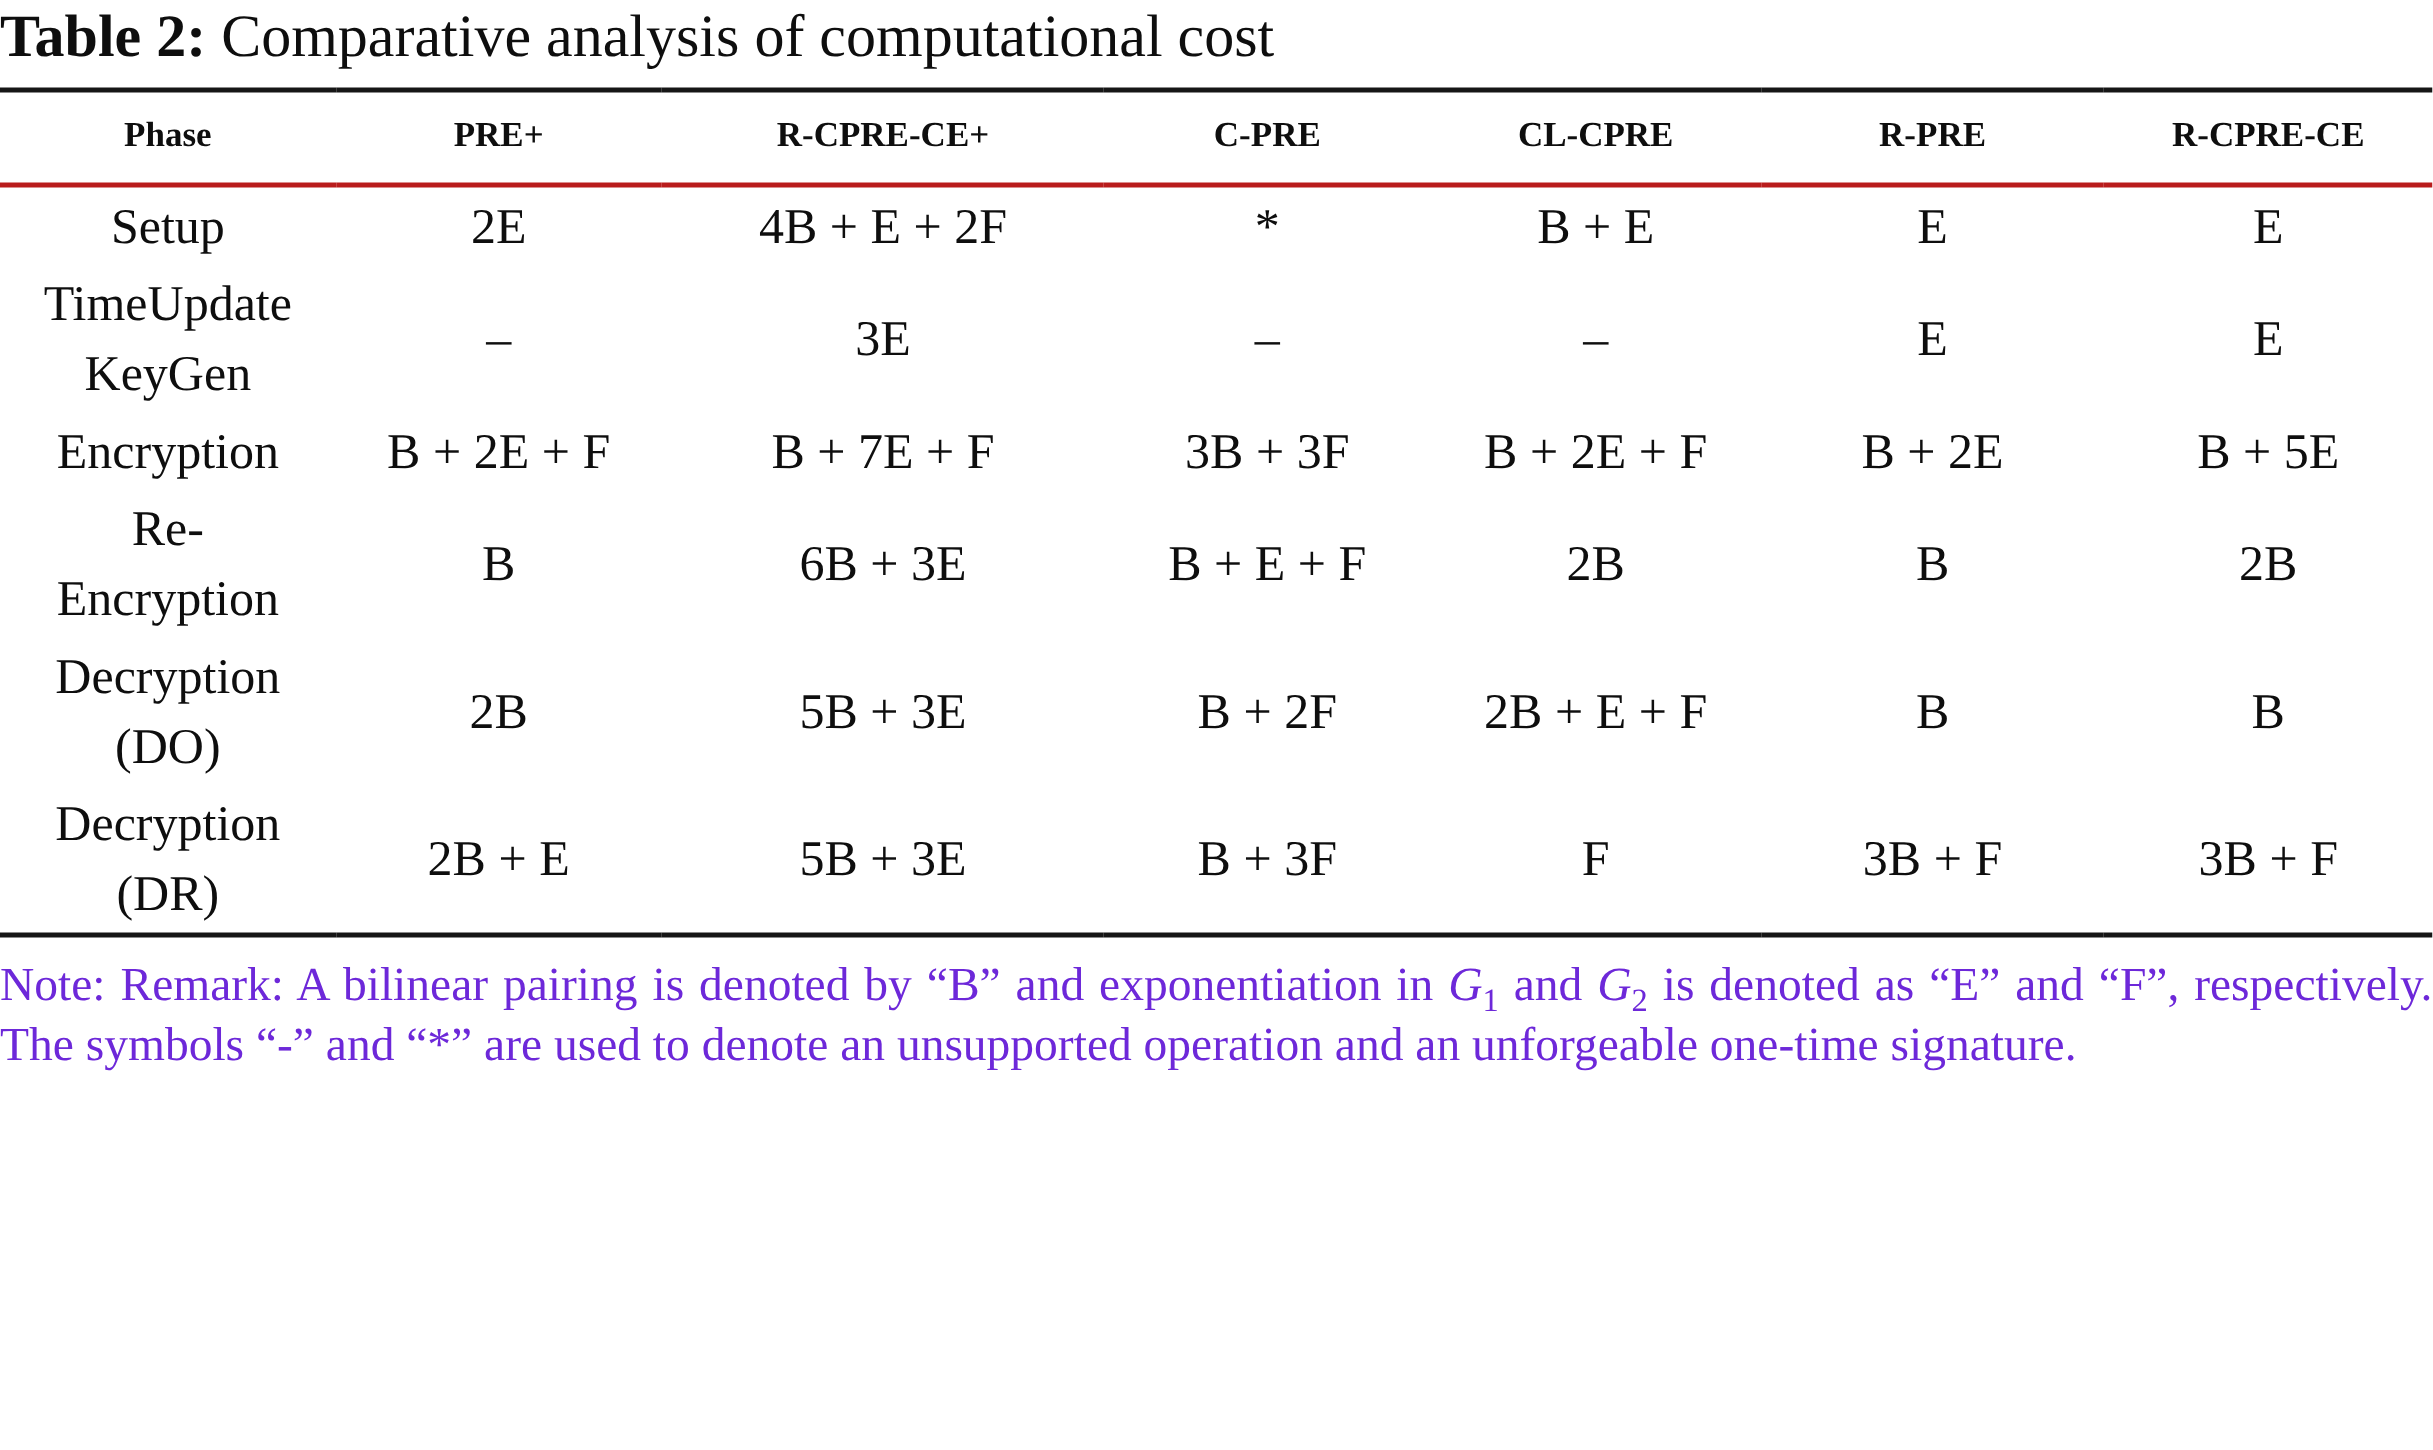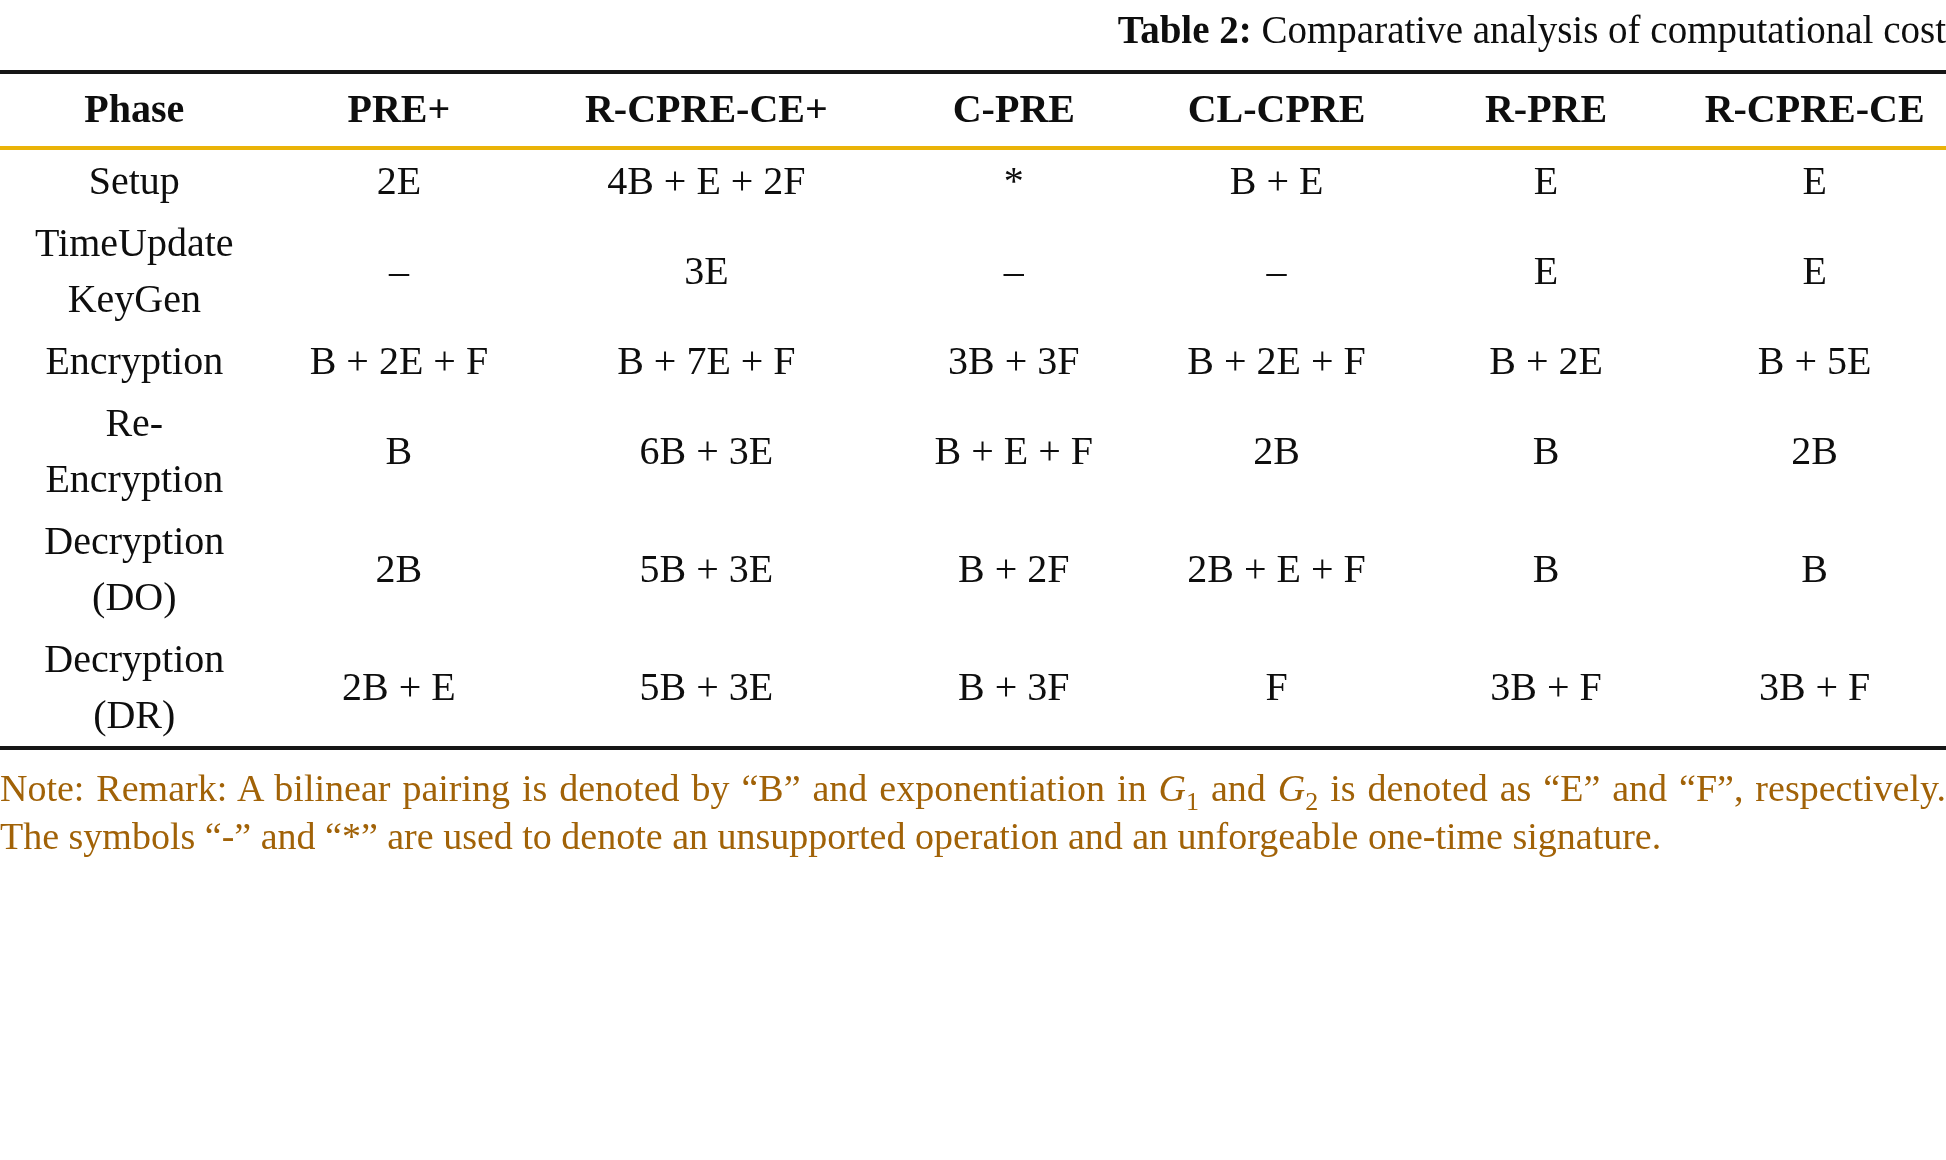--- a/index.html
+++ b/index.html
@@ -9,43 +9,43 @@
   }
   body {
     width: 1946px;
     height: 1160px;
     box-sizing: border-box;
     font-family: "Liberation Serif", serif;
     color: #0e0e0e;
     overflow: hidden;
   }
   .caption {
-    text-align: right;
-    font-size: 39px;
+    text-align: left;
+    font-size: 48px;
     line-height: 50px;
     padding-top: 5px;
     margin-bottom: 15px;
     white-space: nowrap;
   }
   .caption .cap-label {
     font-weight: bold;
   }
   table.costs {
     width: 100%;
     border-collapse: collapse;
     table-layout: fixed;
     border-top: 4px solid #161616;
     border-bottom: 4px solid #161616;
   }
   table.costs thead th {
     font-weight: bold;
-    font-size: 40px;
+    font-size: 28px;
     line-height: 48px;
     padding: 11px 0 13px 0;
-    border-bottom: 4px solid #eab308;
+    border-bottom: 4px solid #b91c1c;
     text-align: center;
     white-space: nowrap;
     overflow: visible;
   }
   table.costs td {
     font-size: 40px;
     line-height: 56px;
     text-align: center;
     vertical-align: middle;
     padding: 3px 0;
@@ -54,21 +54,21 @@
   }
   table.costs td.phase {
     white-space: pre-line;
     text-align: center;
   }
   .note {
     margin-top: 14px;
     font-size: 38px;
     line-height: 48px;
     text-align: justify;
-    color: #a16207;
+    color: #6d28d9;
   }
   .note i.gvar {
     font-style: italic;
   }
   .note sub {
     font-size: 26px;
     line-height: 0;
     vertical-align: sub;
   }
 </style>

